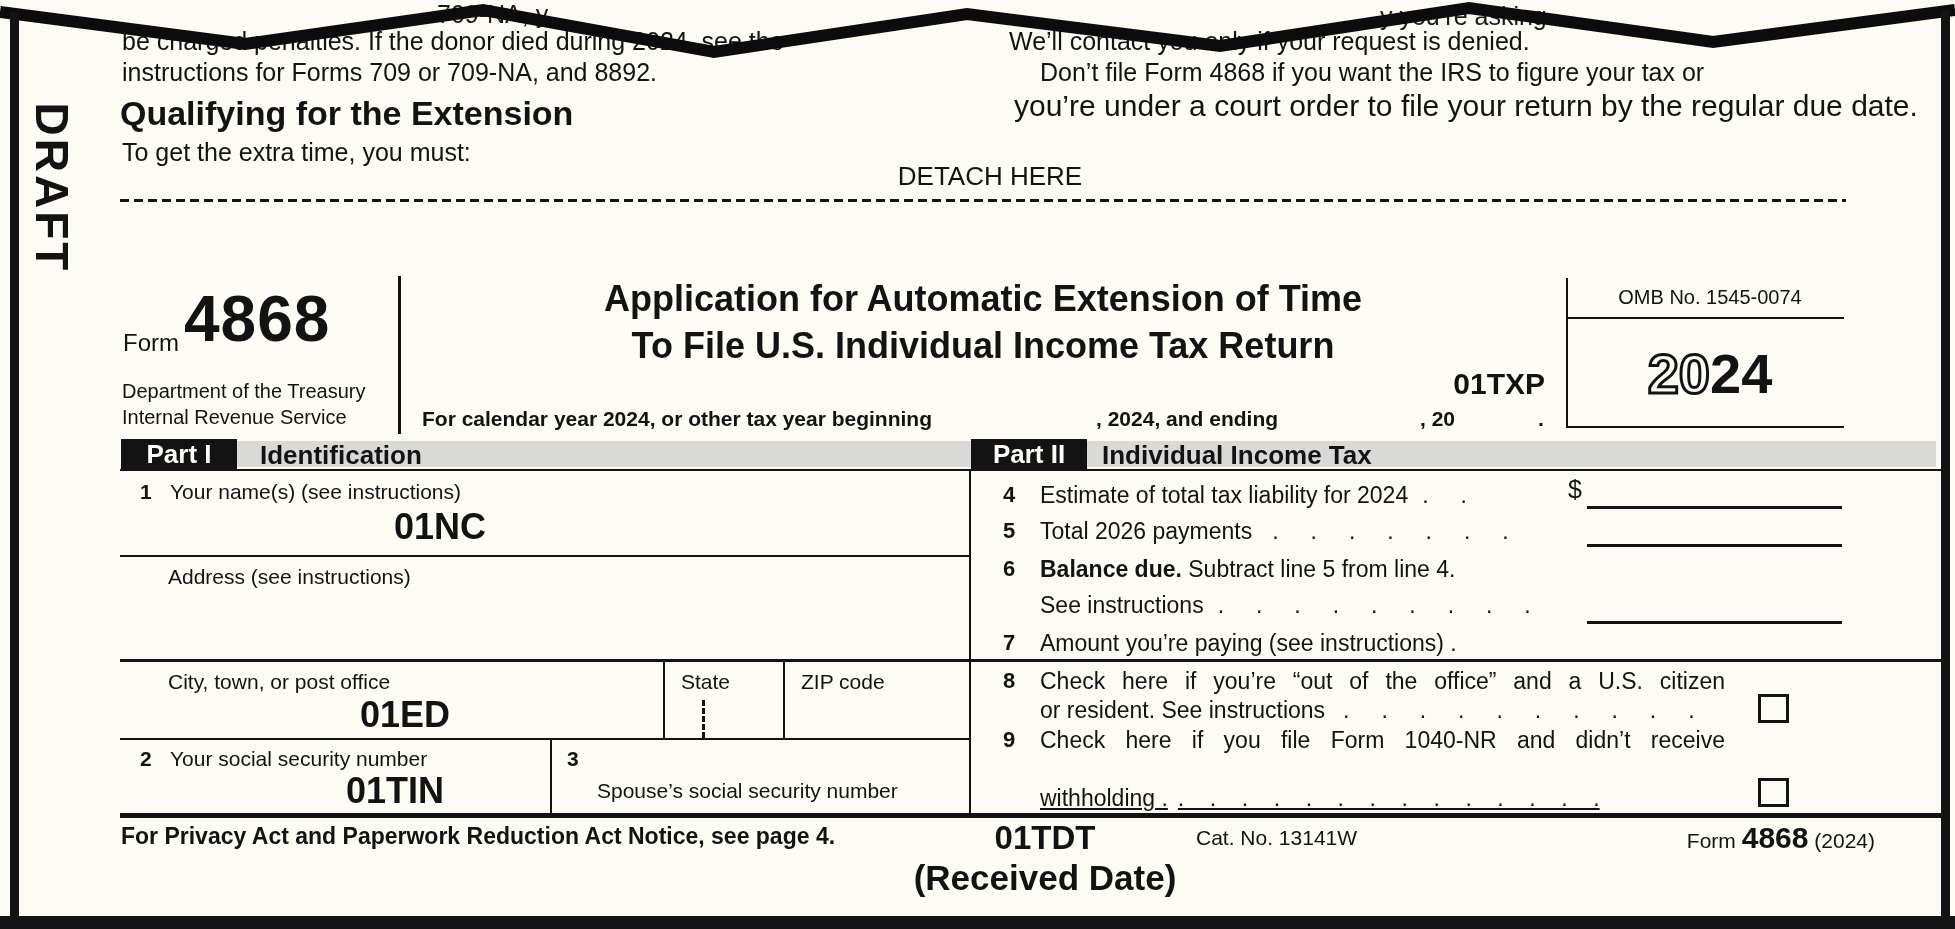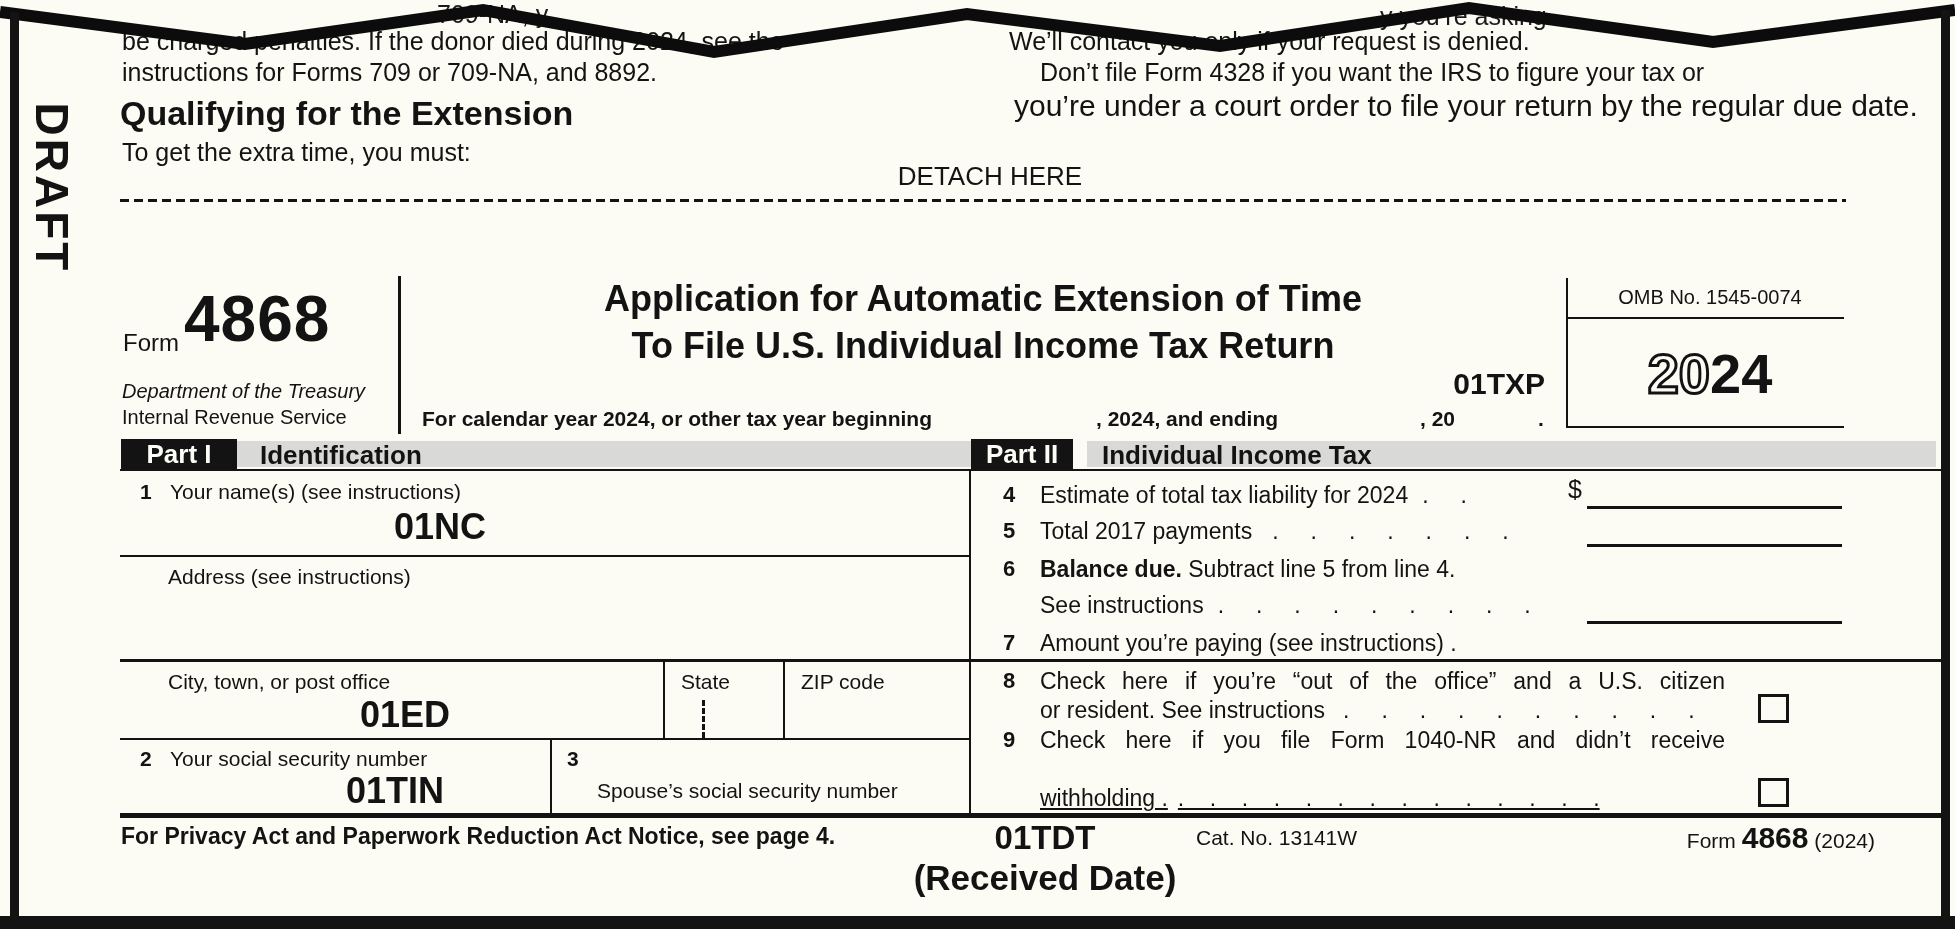--- a/index.html
+++ b/index.html
@@ -32,29 +32,29 @@
 
   <div class="frag" style="left:437px;top:0px;font-size:25px;">709-NA, y</div>
   <div class="frag" style="left:1380px;top:2px;font-size:25px;">y you’re asking</div>
 
   <div class="t" style="left:122px;top:28px;font-size:25px;">be charged penalties. If the donor died during 2024, see the</div>
   <div class="t" style="left:122px;top:59px;font-size:25px;">instructions for Forms 709 or 709-NA, and 8892.</div>
   <div class="t b" style="left:120px;top:96px;font-size:34px;">Qualifying for the Extension</div>
   <div class="t" style="left:122px;top:139px;font-size:25px;">To get the extra time, you must:</div>
 
   <div class="t" style="left:1009px;top:28px;font-size:25px;">We’ll contact you only if your request is denied.</div>
-  <div class="t" style="left:1040px;top:59px;font-size:25px;">Don’t file Form 4328 if you want the IRS to figure your tax or</div>
+  <div class="t" style="left:1040px;top:59px;font-size:25px;">Don’t file Form 4868 if you want the IRS to figure your tax or</div>
   <div class="t" style="left:1014px;top:90px;font-size:30px;">you’re under a court order to file your return by the regular due date.</div>
 
   <div class="t ctr" style="left:860px;top:163px;width:260px;font-size:26px;">DETACH HERE</div>
   <div class="dashedline" style="left:120px;top:199px;width:1726px;"></div>
 
   <div class="t" style="left:123px;top:330px;font-size:24px;">Form</div>
   <div class="t b" style="left:184px;top:286px;font-size:64px;letter-spacing:1px;">4868</div>
-  <div class="t" style="left:122px;top:381px;font-size:20px;font-style:italic;">Department of the Treasury</div>
+  <div class="t" style="left:122px;top:381px;font-size:20px;">Department of the Treasury</div>
   <div class="t" style="left:122px;top:407px;font-size:20px;">Internal Revenue Service</div>
   <div class="vline" style="left:398px;top:276px;width:3px;height:158px;"></div>
 
   <div class="t b ctr" style="left:400px;top:280px;width:1166px;font-size:36px;">Application for Automatic Extension of Time</div>
   <div class="t b ctr" style="left:400px;top:327px;width:1166px;font-size:36px;">To File U.S. Individual Income Tax Return</div>
   <div class="t b" style="left:1320px;top:368px;width:225px;text-align:right;font-size:30px;">01TXP</div>
 
   <div class="t b" style="left:422px;top:408px;font-size:21px;">For calendar year 2024, or other tax year beginning</div>
   <div class="t b" style="left:1096px;top:408px;font-size:21px;">, 2024, and ending</div>
   <div class="t b" style="left:1420px;top:408px;font-size:21px;">, 20</div>
@@ -66,21 +66,21 @@
   <div class="t b ctr" style="left:1575px;top:345px;width:270px;font-size:56px;">
     <span class="outline20">20</span><span>24</span>
   </div>
   <div class="hline" style="left:1567px;top:426px;width:277px;height:2px;"></div>
 
   <div class="graybar" style="left:237px;top:441px;width:735px;height:26px;"></div>
   <div class="blackbox t b" style="left:121px;top:439px;width:116px;height:30px;font-size:26px;line-height:30px;">Part I</div>
   <div class="t b" style="left:260px;top:442px;font-size:26px;">Identification</div>
 
   <div class="graybar" style="left:1087px;top:441px;width:849px;height:26px;"></div>
-  <div class="blackbox t b" style="left:971px;top:439px;width:102px;height:30px;font-size:26px;line-height:30px;">Part II</div>
+  <div class="blackbox t b" style="left:971px;top:439px;width:116px;height:30px;font-size:26px;line-height:30px;">Part II</div>
   <div class="t b" style="left:1102px;top:442px;font-size:26px;">Individual Income Tax</div>
   <div class="hline" style="left:120px;top:469px;width:1823px;height:2px;"></div>
 
   <div class="t b" style="left:140px;top:481px;font-size:21px;">1</div>
   <div class="t" style="left:170px;top:481px;font-size:21px;">Your name(s) (see instructions)</div>
   <div class="t b ctr" style="left:300px;top:508px;width:280px;font-size:36px;">01NC</div>
   <div class="hline" style="left:120px;top:555px;width:849px;height:2px;"></div>
 
   <div class="t" style="left:168px;top:566px;font-size:21px;">Address (see instructions)</div>
   <div class="hline" style="left:120px;top:659px;width:849px;height:3px;"></div>
@@ -105,21 +105,21 @@
 
   <div class="t b" style="left:1003px;top:483px;font-size:22px;">4</div>
   <div class="t" style="left:1040px;top:483px;font-size:23px;">
     <span>Estimate of total tax liability for 2024</span><span class="dots" style="margin-left:14px;">.     .</span>
   </div>
   <div class="t" style="left:1568px;top:476px;font-size:25px;">$</div>
   <div class="amt" style="left:1587px;top:472px;width:255px;height:34px;"></div>
 
   <div class="t b" style="left:1003px;top:519px;font-size:22px;">5</div>
   <div class="t" style="left:1040px;top:519px;font-size:23px;">
-    <span>Total 2017 payments</span><span class="dots" style="margin-left:20px;">.     .     .     .     .     .     .</span>
+    <span>Total 2026 payments</span><span class="dots" style="margin-left:20px;">.     .     .     .     .     .     .</span>
   </div>
   <div class="amt" style="left:1587px;top:510px;width:255px;height:34px;"></div>
 
   <div class="t b" style="left:1003px;top:557px;font-size:22px;">6</div>
   <div class="t" style="left:1040px;top:557px;font-size:23px;">
     <span class="b">Balance due.</span><span> Subtract line 5 from line 4.</span>
   </div>
   <div class="t" style="left:1040px;top:593px;font-size:23px;">
     <span>See instructions</span><span class="dots" style="margin-left:14px;">.     .     .     .     .     .     .     .     .</span>
   </div>

